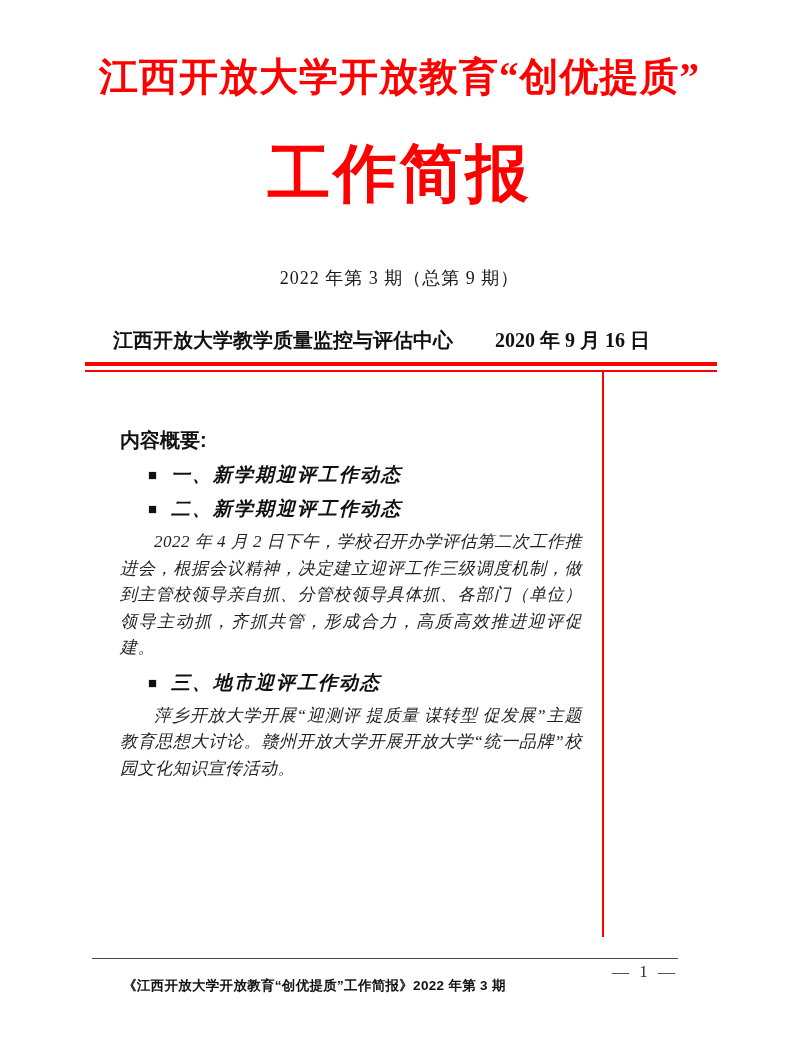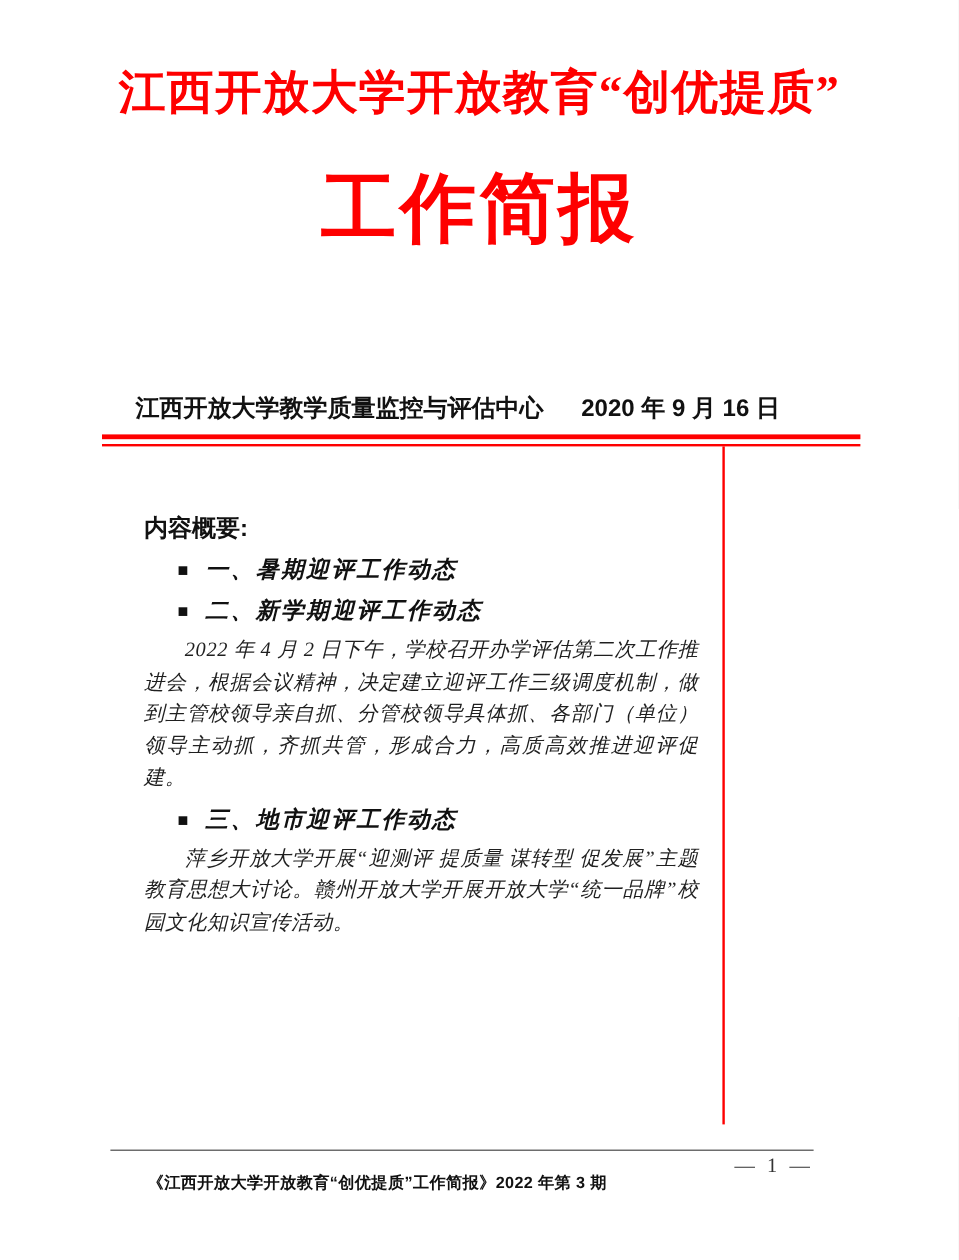--- a/index.html
+++ b/index.html
@@ -45,21 +45,21 @@
     font-size: 18px;
     letter-spacing: 1px;
     color: #1a1a1a;
   }
   .orgrow {
     position: absolute;
     top: 327px; left: 113px; right: 149px;
     display: flex;
     justify-content: space-between;
     align-items: baseline;
-    font-family: Liberation Sans, sans-serif;
+    font-family: Liberation Serif, serif;
     font-weight: bold;
     font-size: 20px;
     color: #111111;
     white-space: nowrap;
   }
   .rule-thick {
     position: absolute;
     top: 362px; left: 85px; width: 632px; height: 4px;
     background: #fe0000;
   }
@@ -138,37 +138,38 @@
 </style>
 </head>
 <body>
 
 <div class="page">
 
   <div class="mast1">江西开放大学开放教育“创优提质”</div>
 
   <div class="mast2">工作简报</div>
 
+  <div class="issue">2022 年第 3 期（总第 9 期）</div>
 
   <div class="orgrow">
     <span>江西开放大学教学质量监控与评估中心</span>
     <span>2020 年 9 月 16 日</span>
   </div>
 
   <div class="rule-thick"></div>
   <div class="rule-thin"></div>
   <div class="vrule"></div>
 
   <div class="content">
 
     <div class="summary">内容概要:</div>
 
     <div class="section">
       <div class="sec-heading">
-        <span class="bullet">■</span><span>一、暑期迎评工作动态</span>
+        <span class="bullet">■</span><span>一、新学期迎评工作动态</span>
       </div>
     </div>
 
     <div class="section">
       <div class="sec-heading">
         <span class="bullet">■</span><span>二、新学期迎评工作动态</span>
       </div>
       <p class="sec-body">2022 年 4 月 2 日下午，学校召开办学评估第二次工作推进会，根据会议精神，决定建立迎评工作三级调度机制，做到主管校领导亲自抓、分管校领导具体抓、各部门（单位）领导主动抓，齐抓共管，形成合力，高质高效推进迎评促建。</p>
     </div>
 

